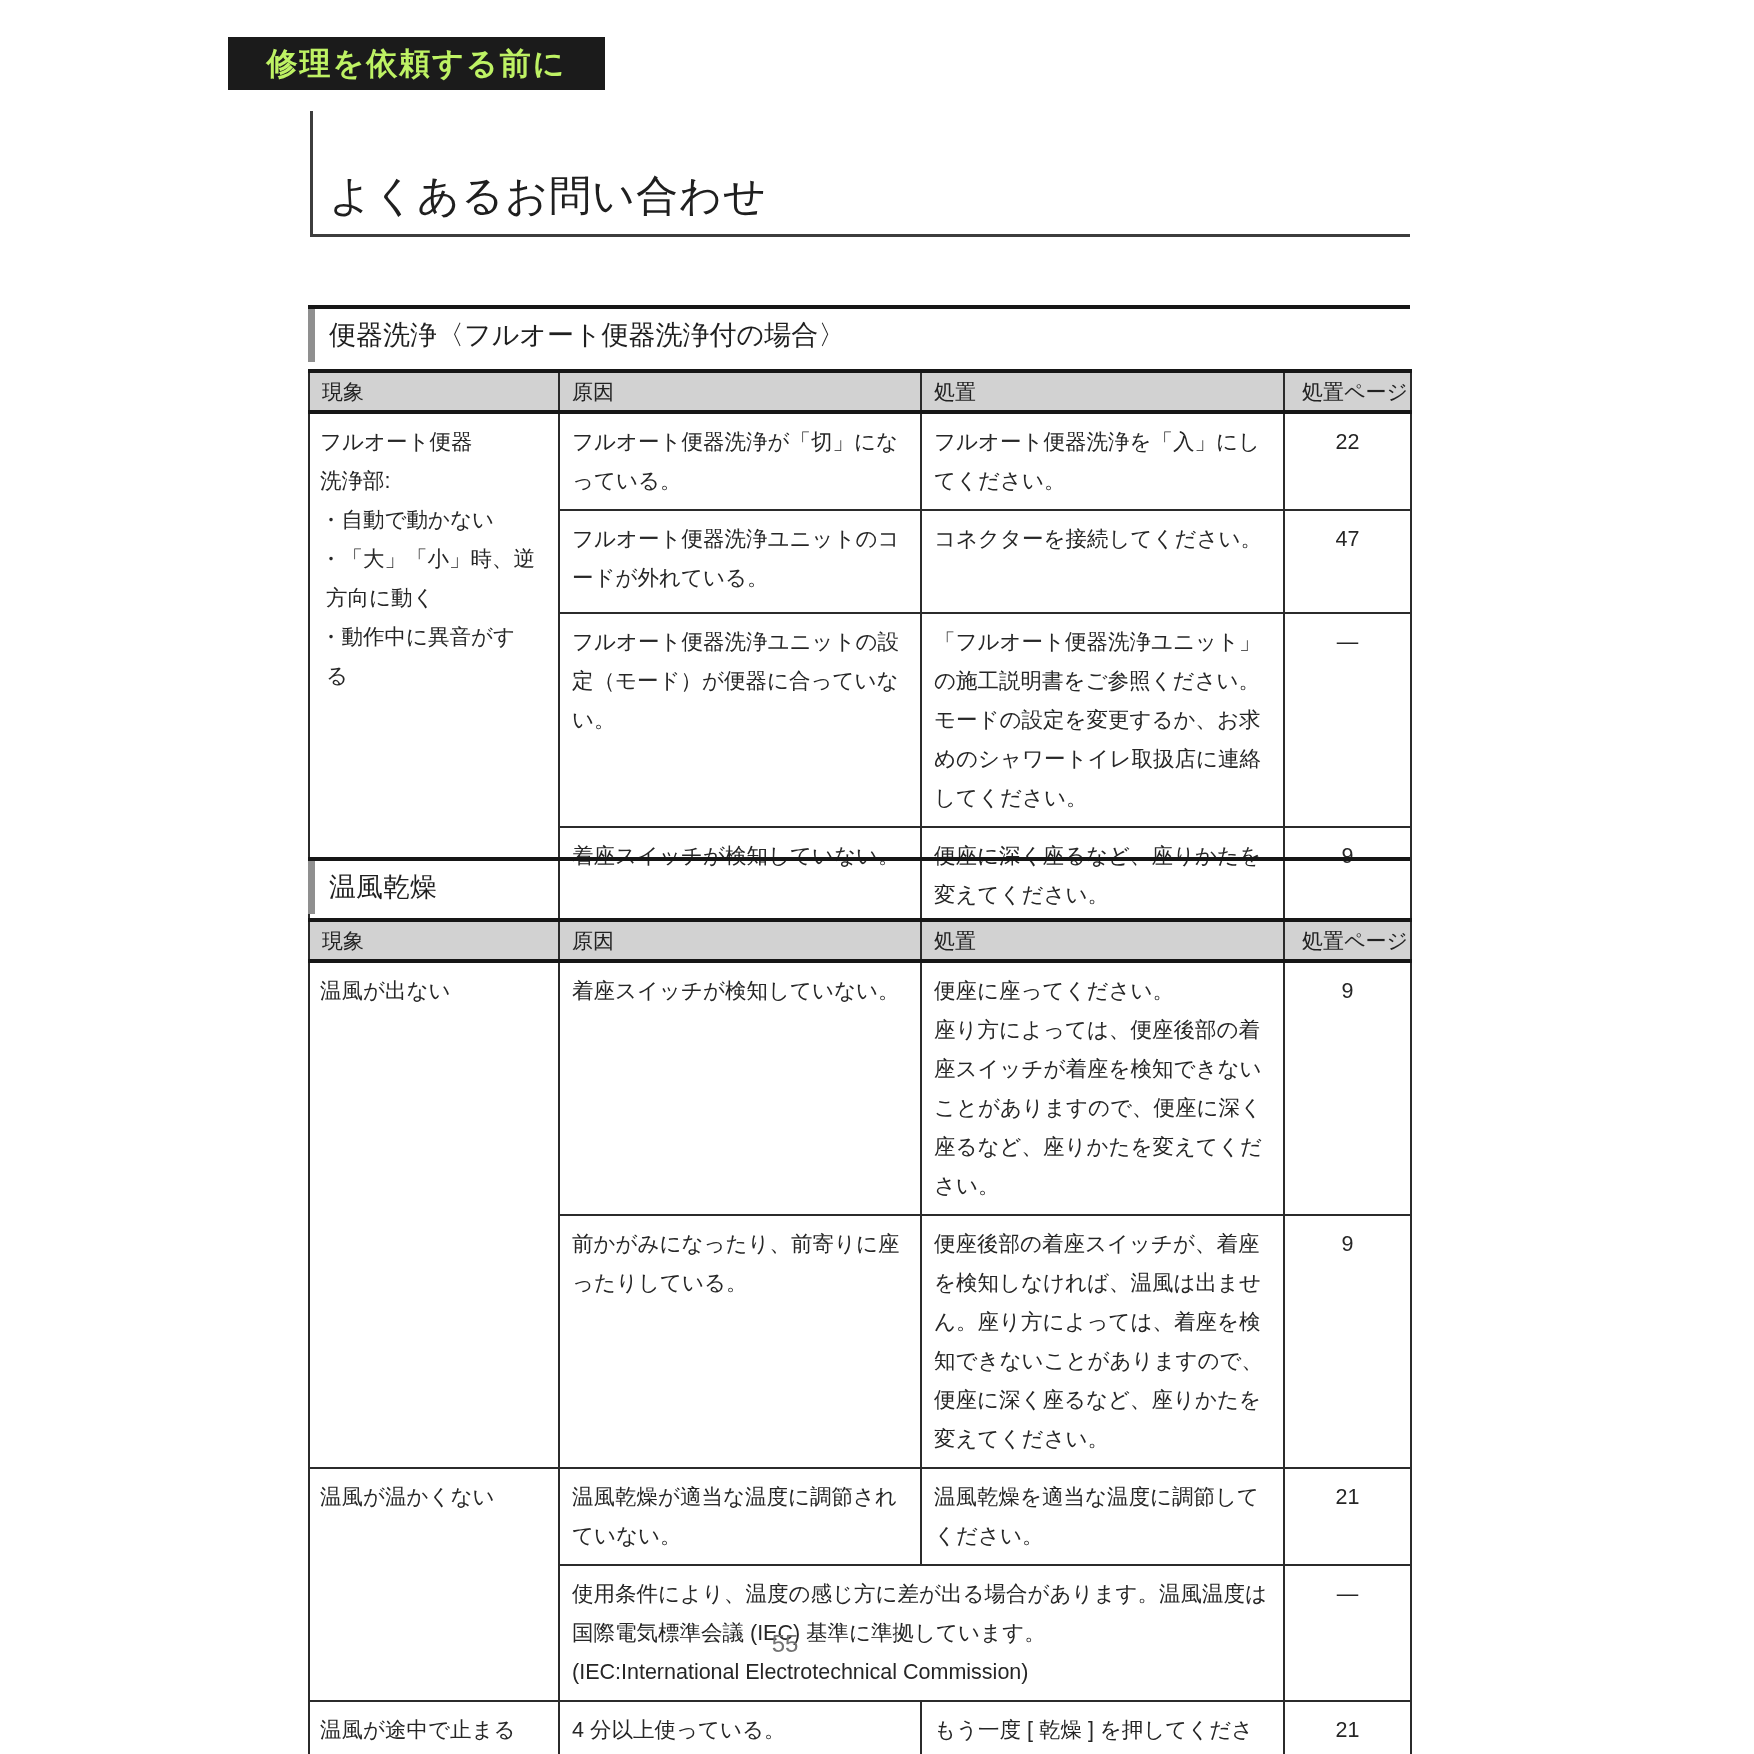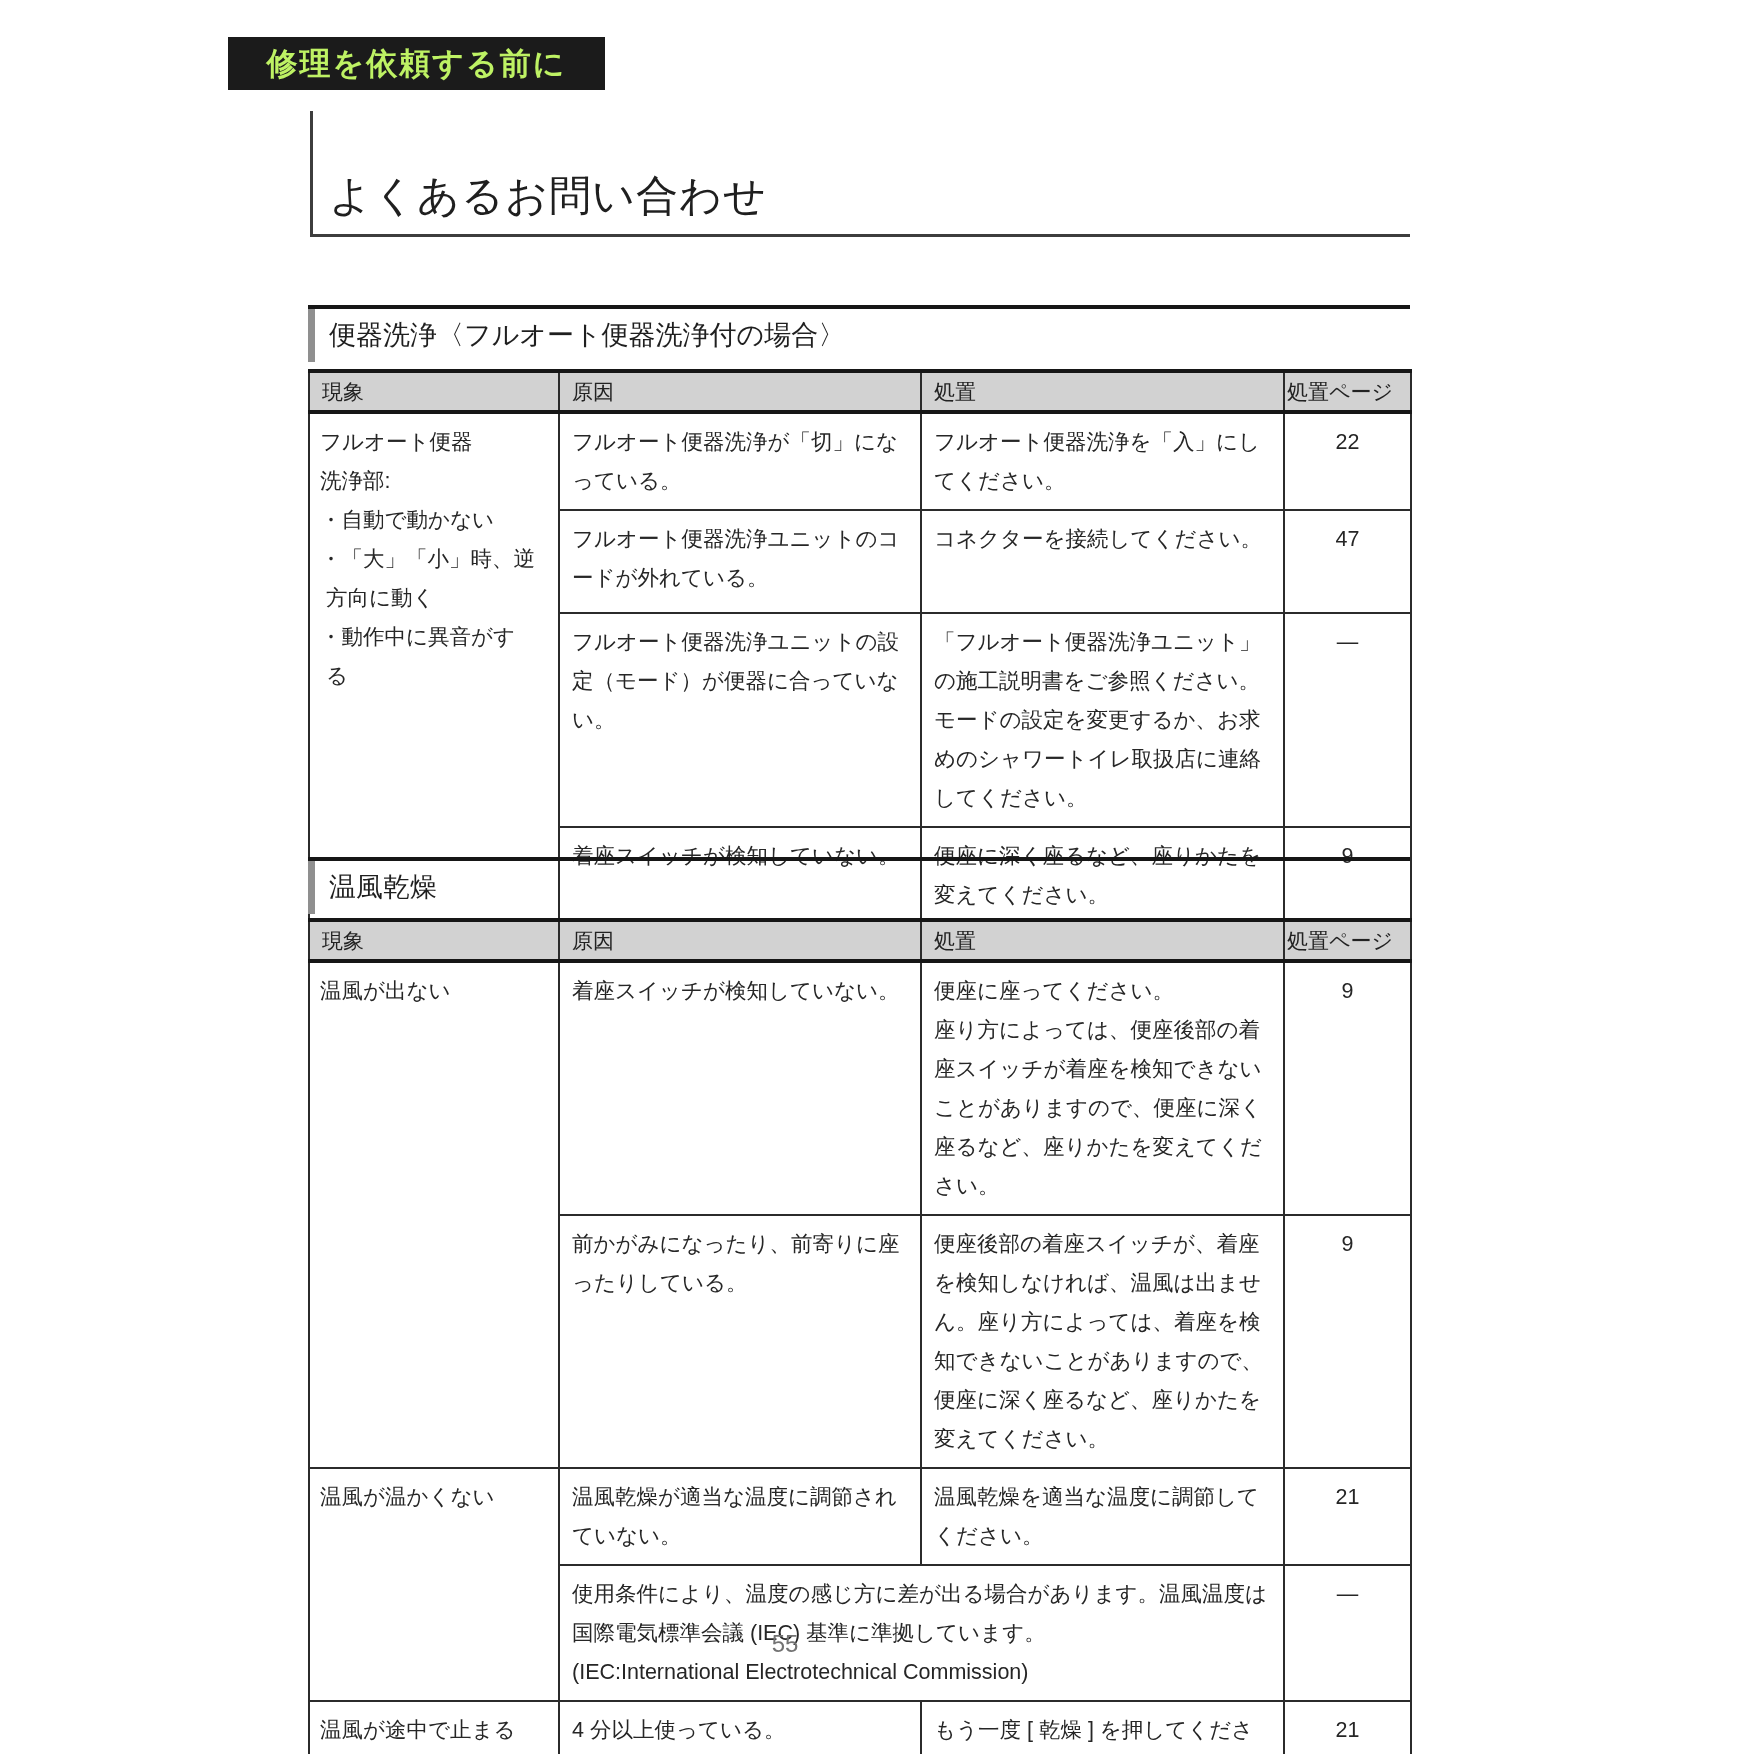--- a/index.html
+++ b/index.html
@@ -35,21 +35,21 @@
     border-collapse:collapse;table-layout:fixed;width:1102px;position:absolute;left:308px;
     border-bottom:4px solid #161616;
   }
   #table1{top:369px;}
   #table2{top:918px;}
   th{
     background:#d2d2d2;border-top:4px solid #161616;border-bottom:4px solid #161616;
     border-left:2px solid #2b2b2b;border-right:2px solid #2b2b2b;
     font-weight:normal;font-size:21px;text-align:left;padding:0 12px;height:37px;color:#222;
   }
-  th.page-col{text-align:left;padding:0 2px;}
+  th.page-col{text-align:right;padding:0 2px;}
   td{
     border:2px solid #2b2b2b;vertical-align:top;font-size:21.5px;line-height:39px;
     padding:9px 12px 8px 12px;color:#262626;word-break:break-all;
   }
   td.phen{white-space:pre-wrap;padding-left:10px;padding-right:8px;}
   td.wrap{white-space:pre-line;}
   td.page{text-align:center;padding:9px 2px;white-space:nowrap;}
   tr.h82{height:82px;}  tr.h81{height:103px;}  tr.h157{height:157px;}
   tr.h167{height:167px;} tr.h170{height:170px;} tr.h80{height:80px;}
   tr.h106{height:106px;} tr.h60{height:60px;}

